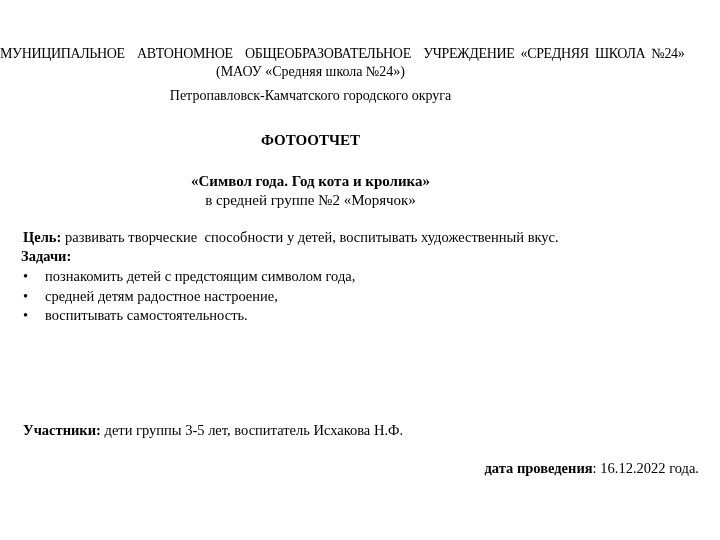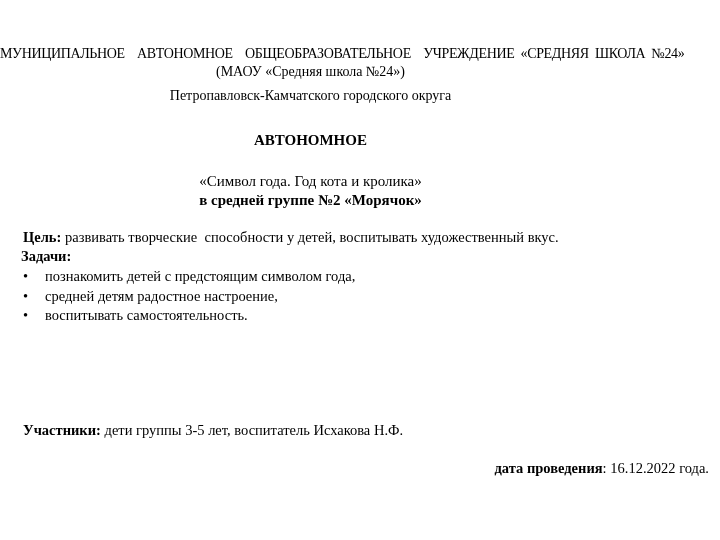--- a/index.html
+++ b/index.html
@@ -32,22 +32,22 @@
       letter-spacing: -0.35px;
       word-spacing: 3px;
     }
     .hdr2 { top: 63px; }
     .hdr3 { top: 87px; }
     .title {
       top: 131px;
       font-size: 15px;
       font-weight: bold;
     }
-    .sub1 { top: 172px; font-size: 15px; font-weight: normal; }
-    .sub2 { top: 191px; font-size: 15px; font-weight: bold; }
+    .sub1 { top: 172px; font-size: 15px; font-weight: bold; }
+    .sub2 { top: 191px; font-size: 15px; font-weight: normal; }
     .goal { left: 23px; top: 228px; font-size: 14.5px; }
     .tasks-h { left: 21px; top: 247px; font-size: 14.5px; font-weight: bold; }
     .bullet-row {
       position: absolute;
       left: 23px;
       font-size: 14.5px;
       line-height: 18px;
       white-space: pre;
     }
     .bullet-row .dot {
@@ -59,36 +59,36 @@
     .bullet-row .txt {
       position: absolute;
       left: 22px;
       top: 0;
     }
     .b1 { top: 267px; }
     .b2 { top: 287px; }
     .b3 { top: 306px; }
     .participants { left: 23px; top: 421px; font-size: 14.5px; }
     .date {
-      right: 11px;
+      right: 21px;
       top: 459px;
       font-size: 14.5px;
       text-align: right;
     }
   </style>
 </head>
 <body>
 
 <div>
 
   <div class="line center hdr1">МУНИЦИПАЛЬНОЕ  АВТОНОМНОЕ  ОБЩЕОБРАЗОВАТЕЛЬНОЕ  УЧРЕЖДЕНИЕ «СРЕДНЯЯ ШКОЛА №24»</div>
   <div class="line center hdr2">(МАОУ «Средняя школа №24»)</div>
   <div class="line center hdr3">Петропавловск-Камчатского городского округа</div>
 
-  <div class="line center title">АВТОНОМНОЕ</div>
+  <div class="line center title">ФОТООТЧЕТ</div>
 
   <div class="line center sub1">«Символ года. Год кота и кролика»</div>
   <div class="line center sub2">в средней группе №2 «Морячок»</div>
 
   <div class="line goal"><span class="b">Цель:</span><span> развивать творческие  способности у детей, воспитывать художественный вкус.</span></div>
 
   <div class="line tasks-h">Задачи:</div>
 
   <div class="bullet-row b1">
     <span class="dot">•</span>

